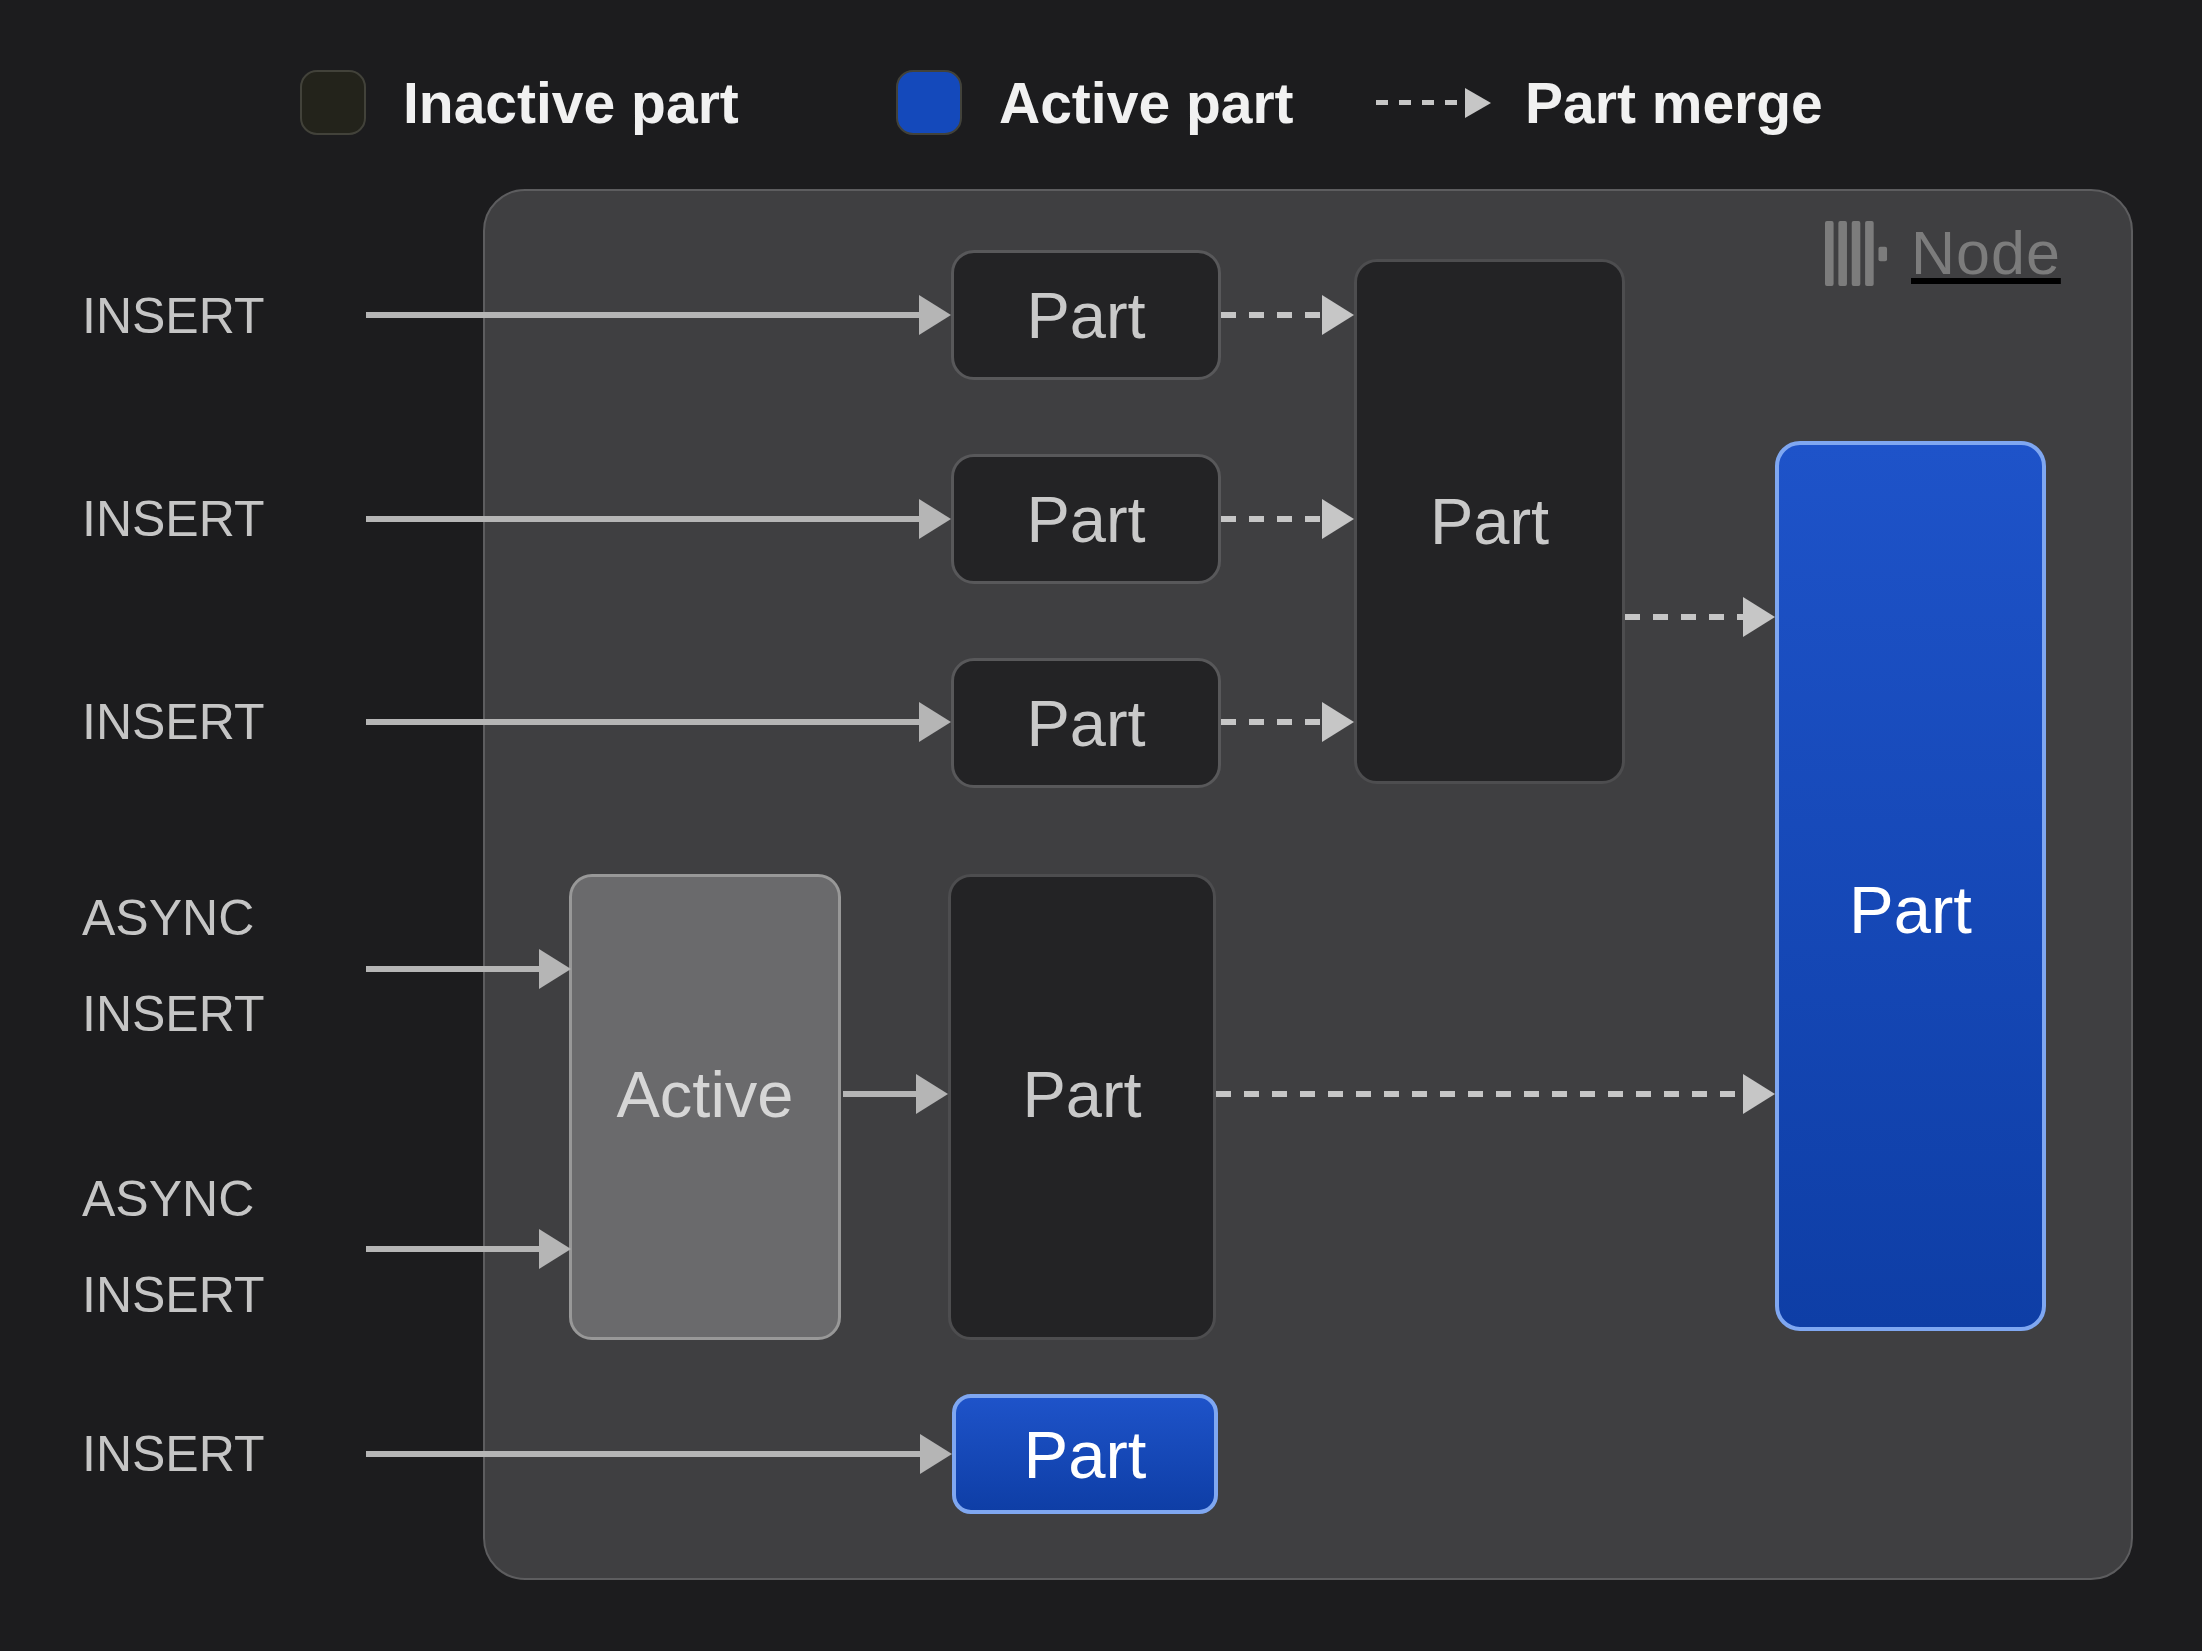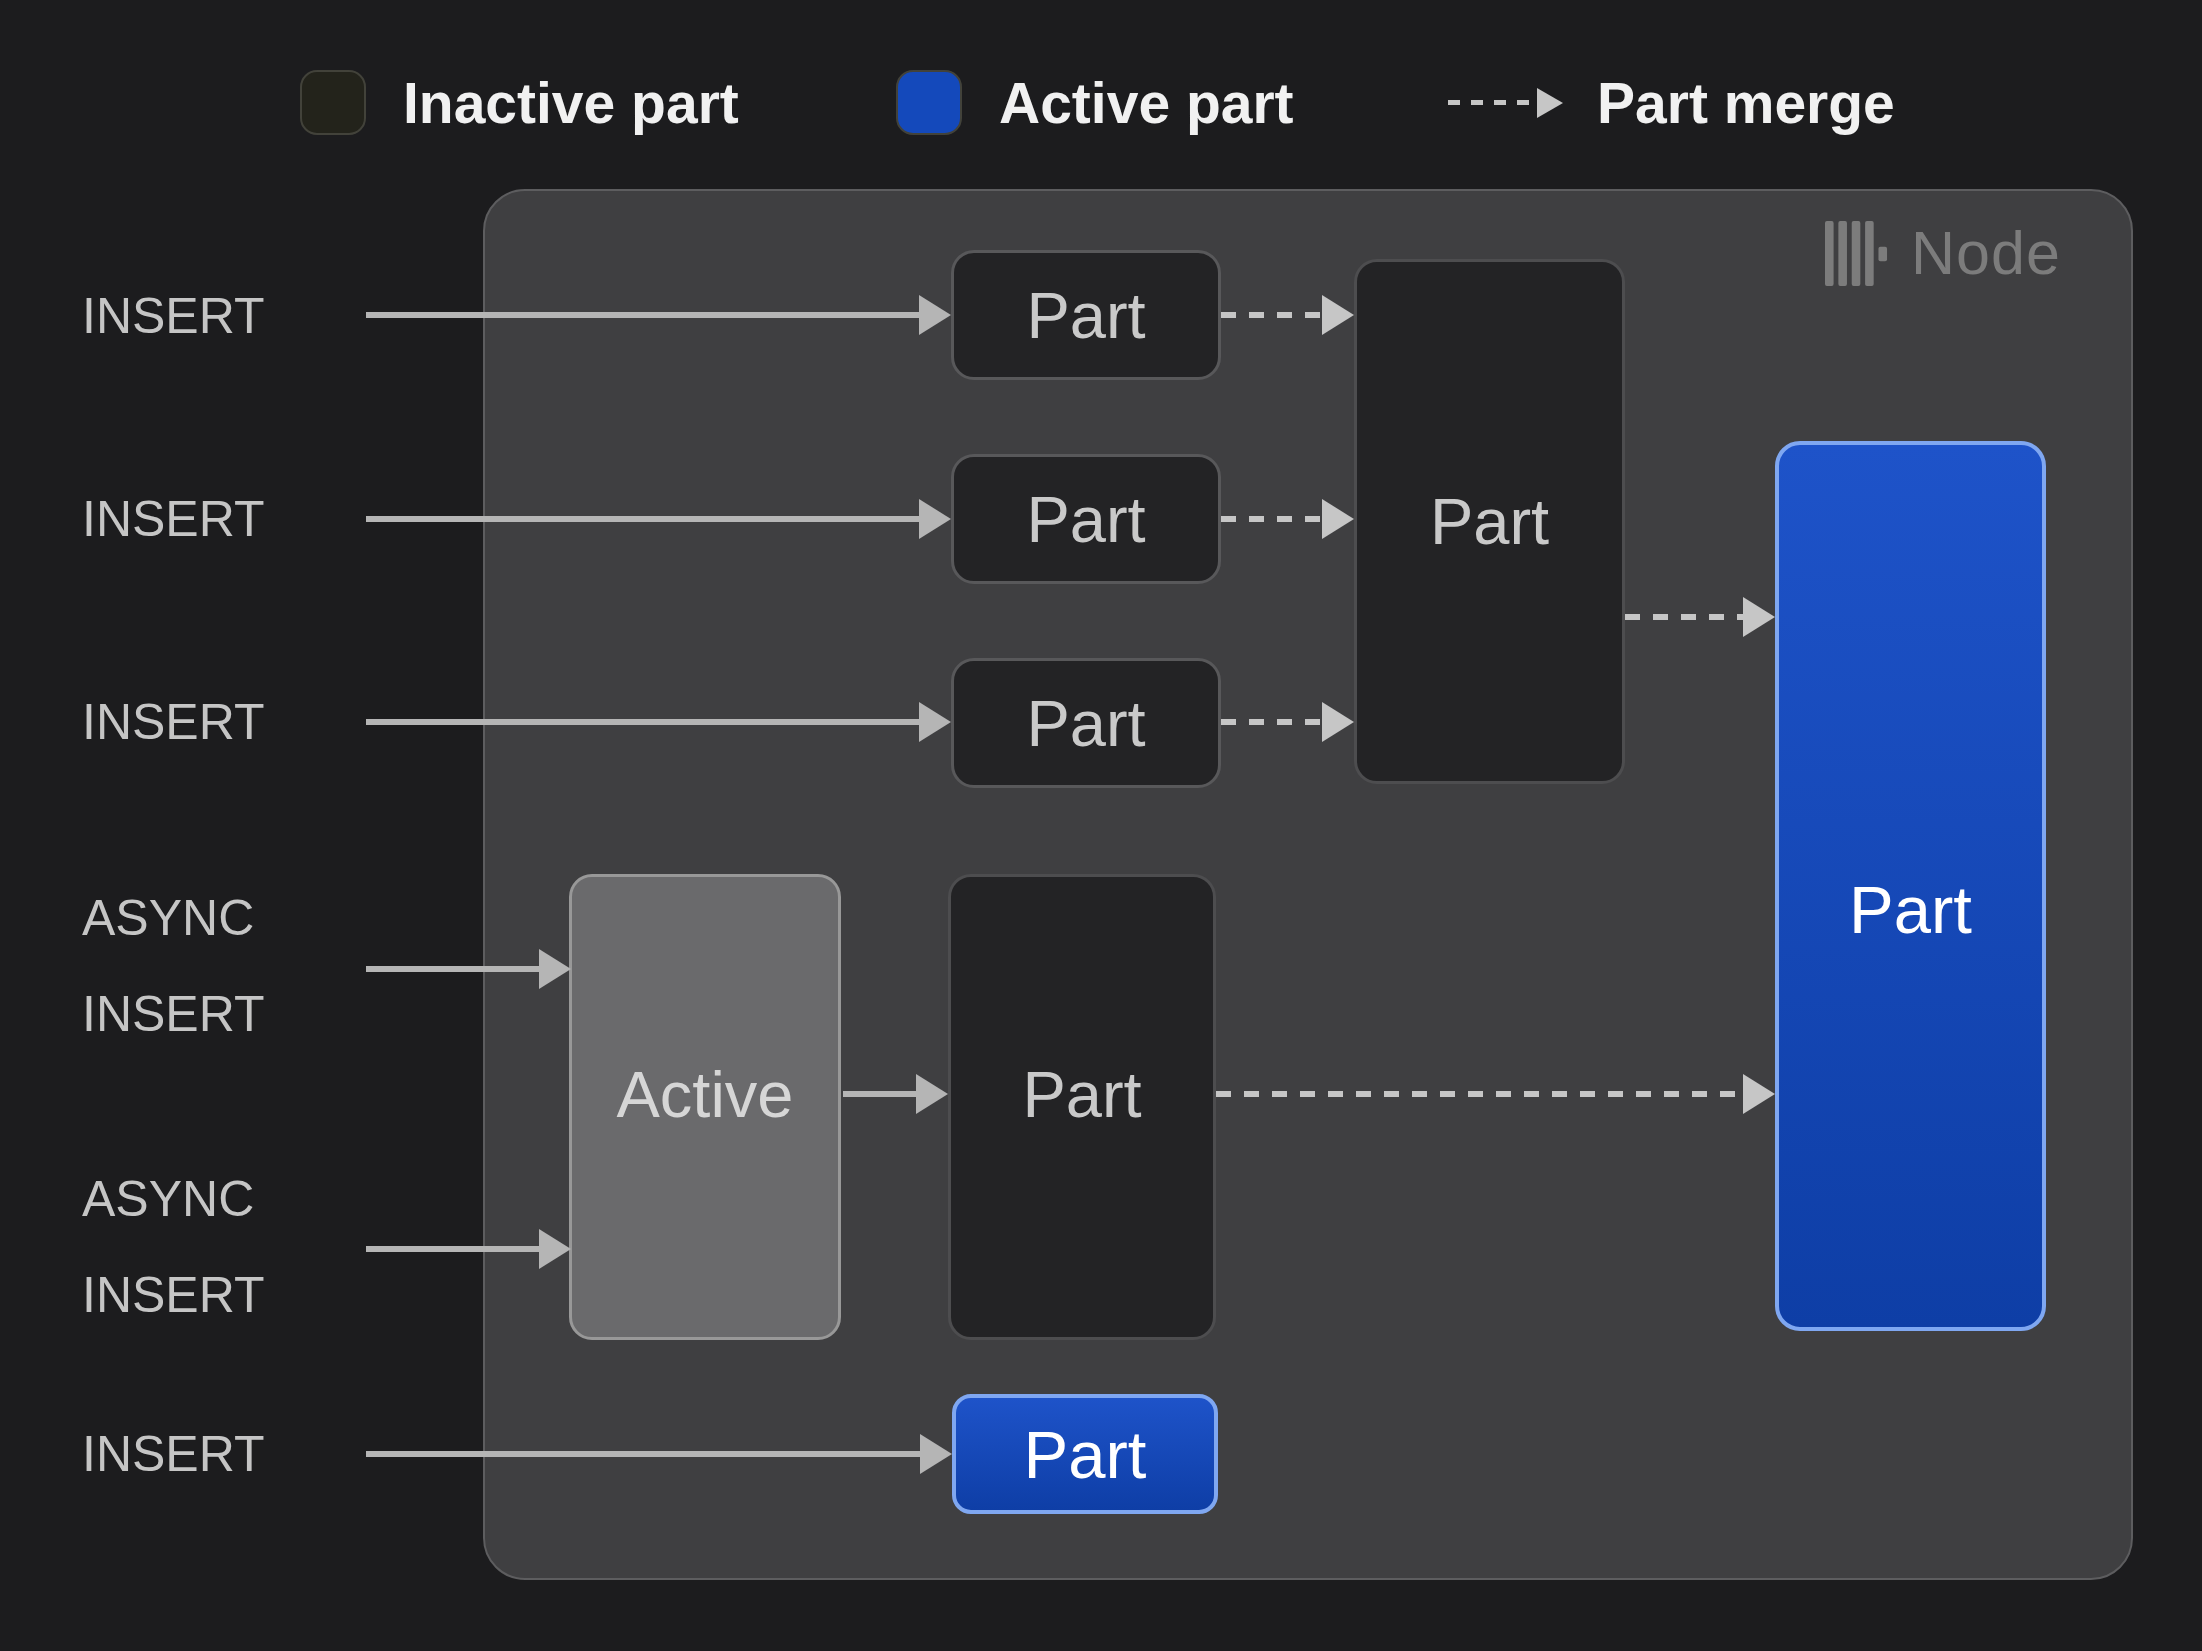--- a/index.html
+++ b/index.html
@@ -13,21 +13,21 @@
   
   .node{
     position:absolute;left:483px;top:189px;width:1650px;height:1391px;
     background:var(--node-fill);
     border:2.9px solid var(--node-border);
     border-radius:42px;
     box-sizing:border-box;
   }
   .node-title{
     position:absolute;left:1340px;top:27px;
-    display:flex;align-items:center;gap:23px;
+    display:flex;align-items:center;gap:23px;text-decoration:underline;
   }
   .node-title .txt{
     color:var(--node-text);font-size:61px;font-weight:500;letter-spacing:1px;
   }
   
   .box{
     position:absolute;box-sizing:border-box;
     display:flex;align-items:center;justify-content:center;
     border-radius:23px;
   }
@@ -95,21 +95,21 @@
 <div class="stage">
 
   <div class="legend-item" style="left:300px;">
     <div class="sw inactive"></div>
     <div class="label ml39">Inactive part</div>
   </div>
   <div class="legend-item" style="left:896px;">
     <div class="sw active"></div>
     <div class="label ml39">Active part</div>
   </div>
-  <div class="legend-item" style="left:1448px;">
+  <div class="legend-item" style="left:1376px;">
     <div class="legend-arrow">
       <i class="ln"></i>
         <i class="hd"></i>
     </div>
     <div class="label ml36">Part merge</div>
   </div>
 
   <div class="node">
     <div class="node-title">
       <svg width="63" height="65" viewBox="0 0 66 68">

